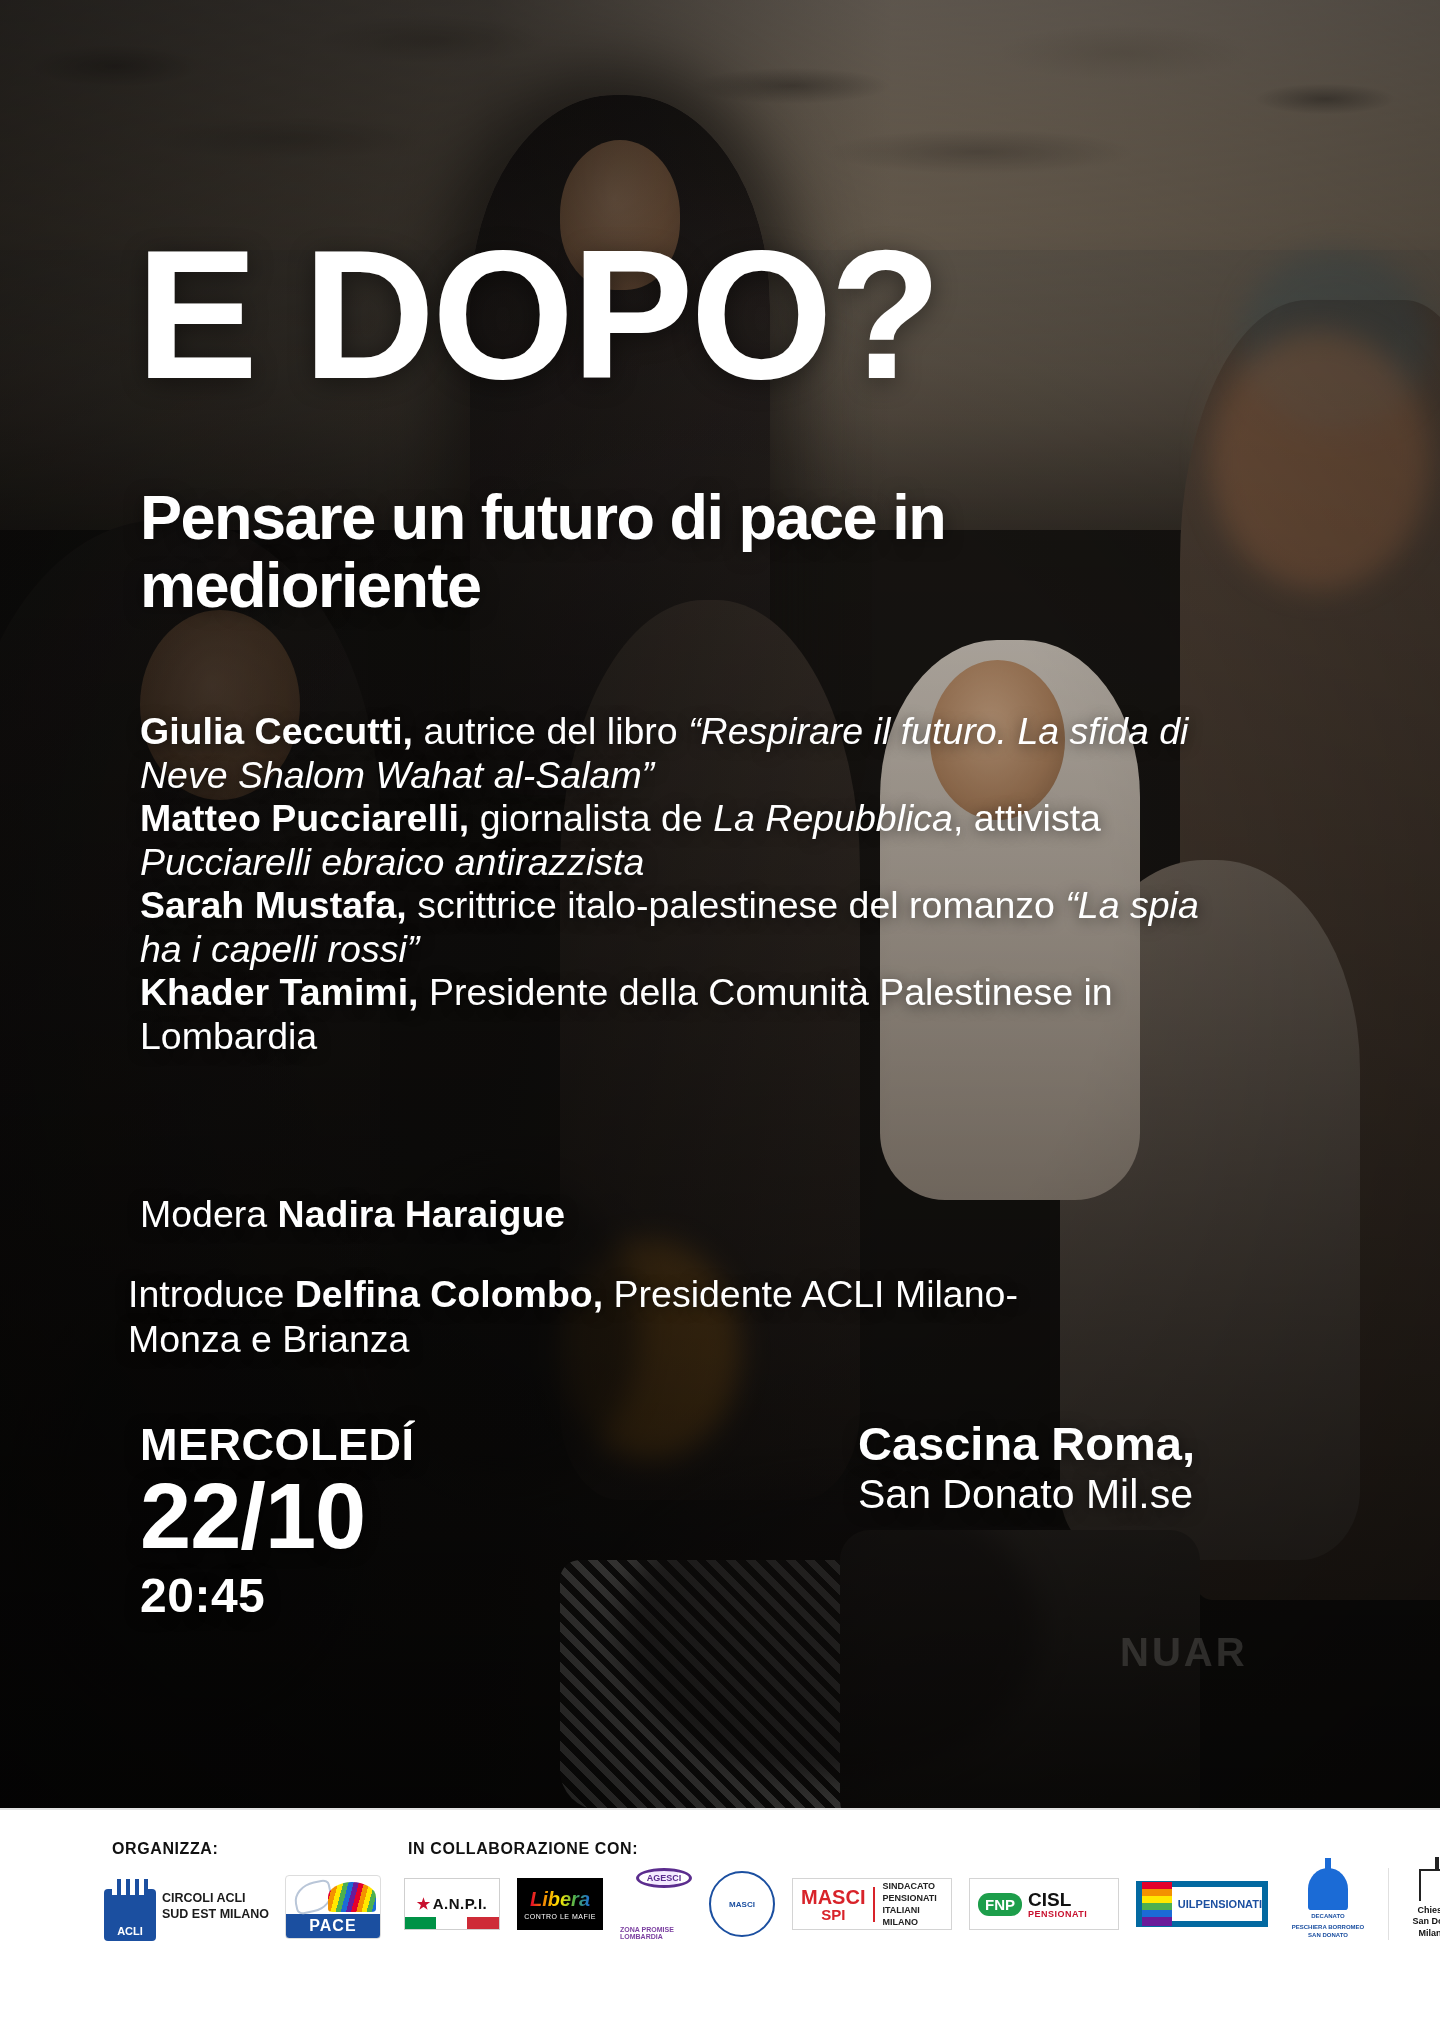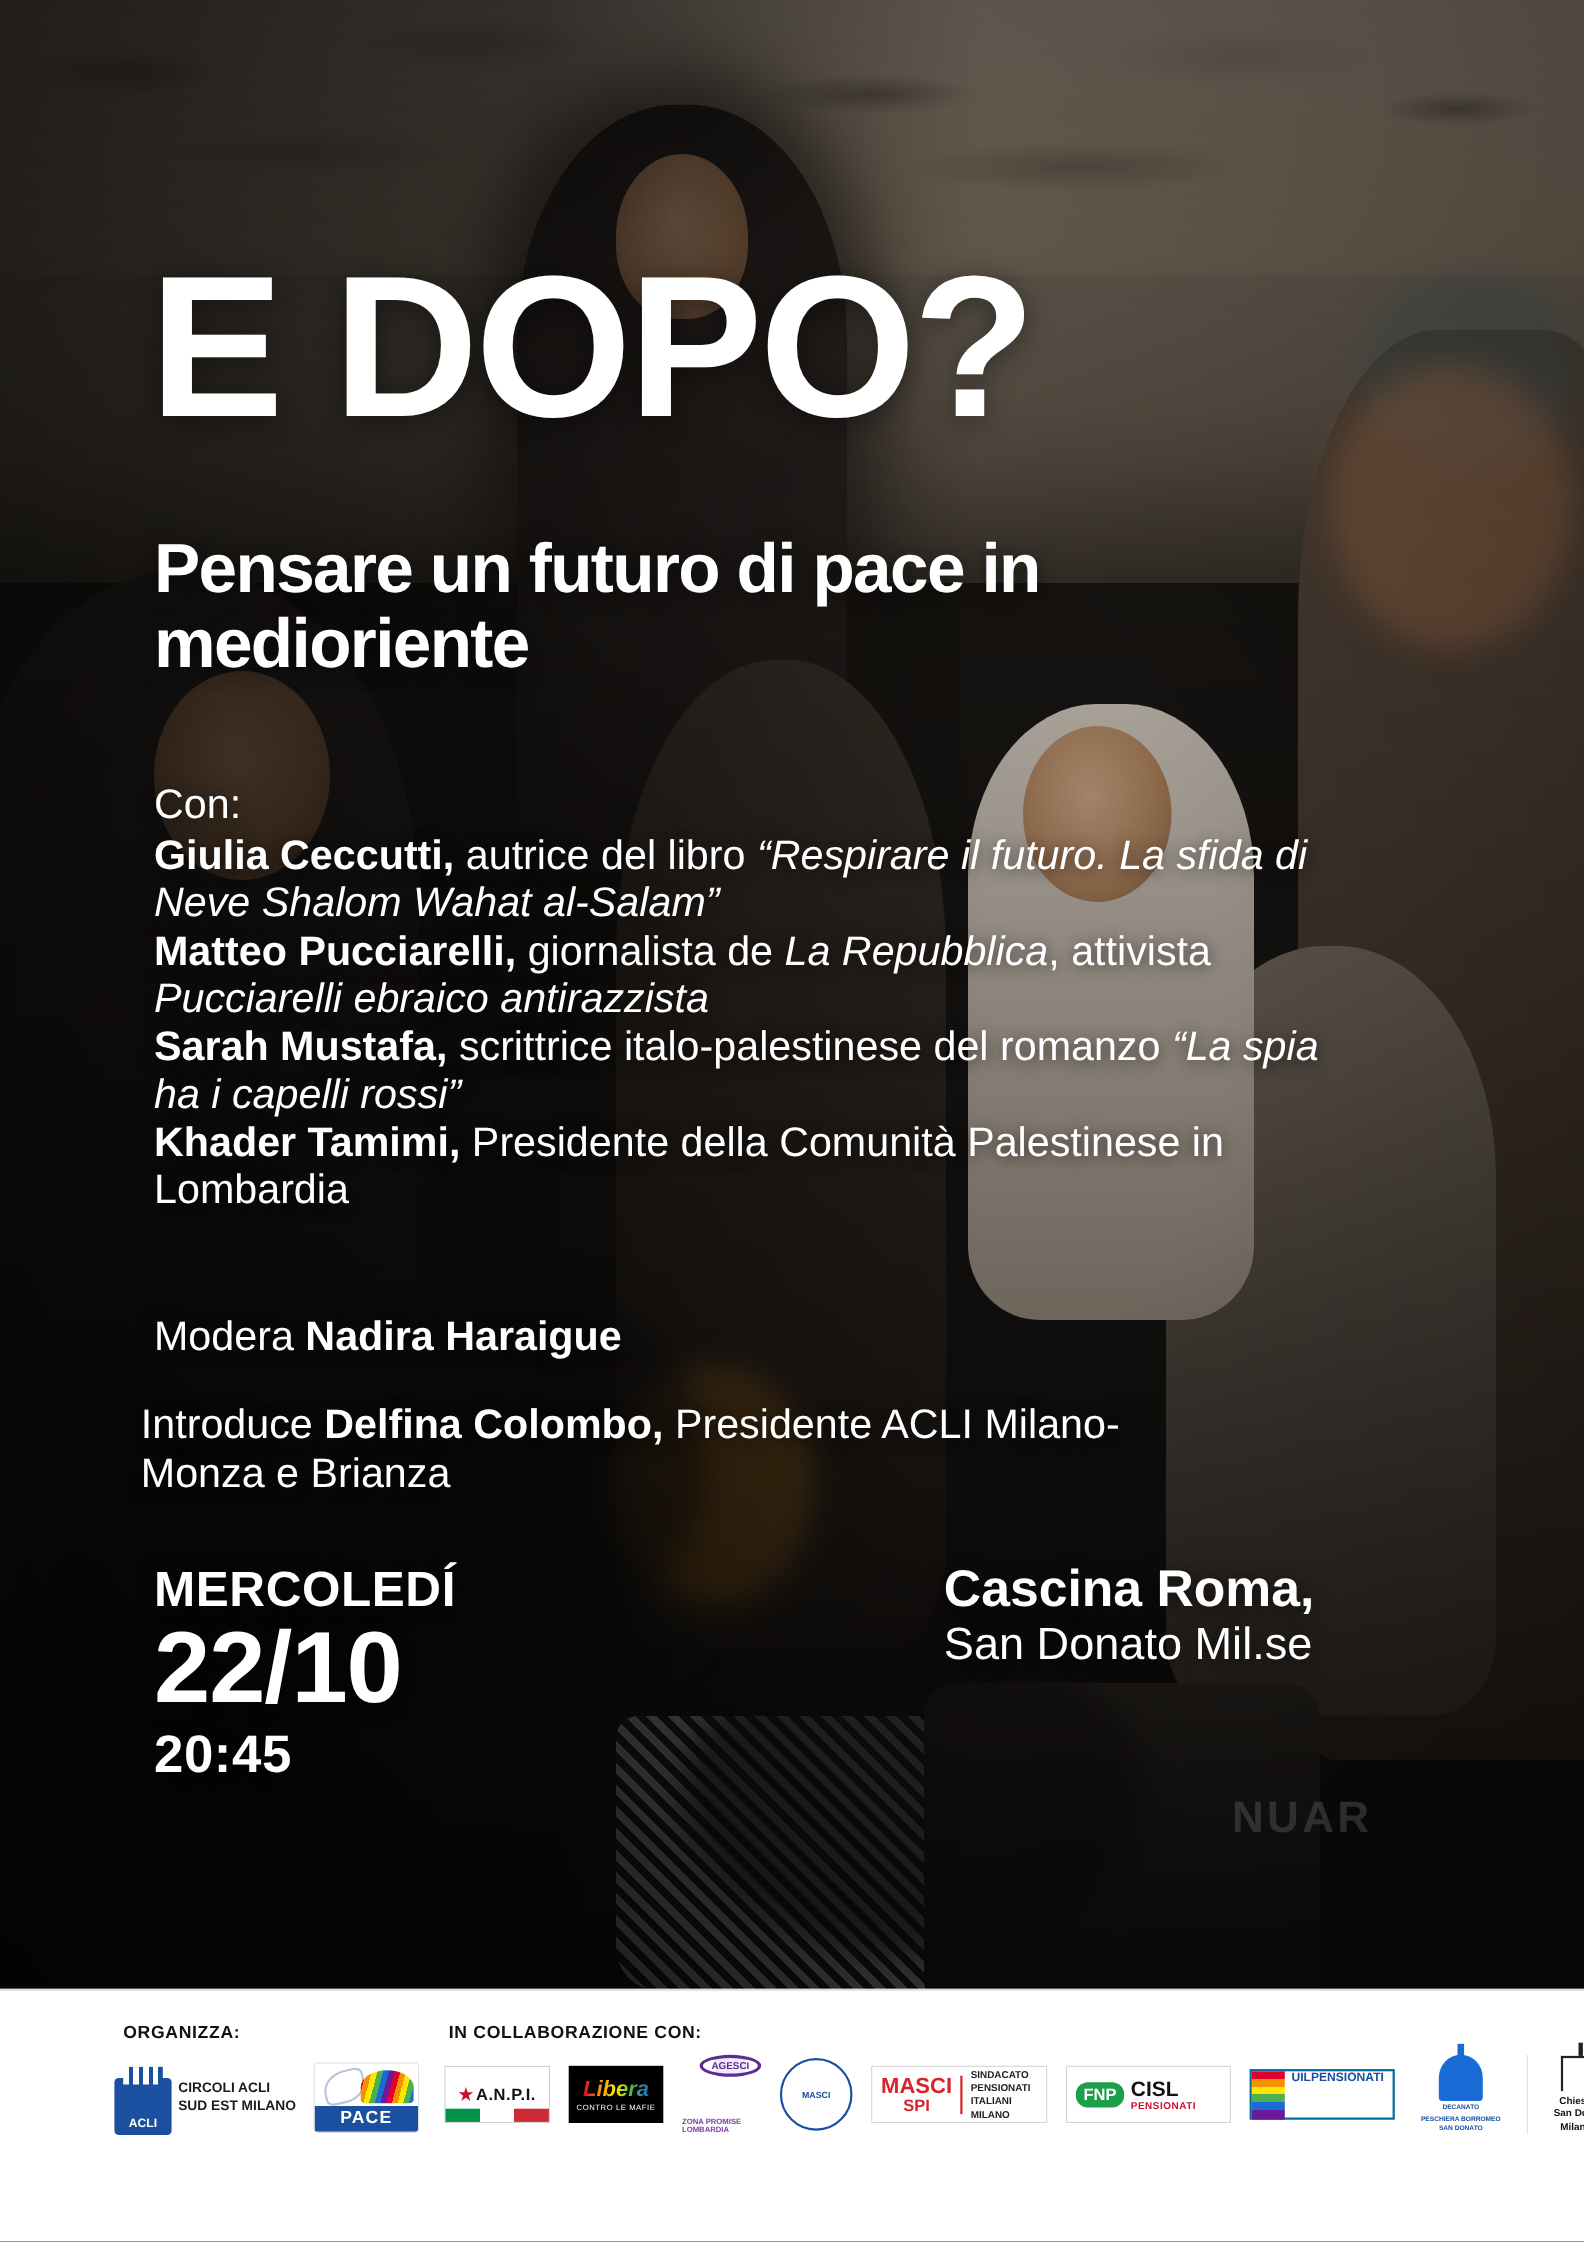--- a/index.html
+++ b/index.html
@@ -391,22 +391,22 @@
     box-sizing: border-box;
   }
   .fnpcisl-logo .fnp {
     background: #1d9e4b; color: #fff; font-weight: bold; font-size: 15px;
     padding: 3px 7px; border-radius: 11px;
   }
   .fnpcisl-logo .cisl { font-size: 19px; font-weight: bold; color: #111; line-height: 1; }
   .fnpcisl-logo .pens { font-size: 9px; color: #c8102e; font-weight: bold; letter-spacing: .5px; }
   .uil-logo {
     width: 132px; height: 46px;
-    background: #ffffff; border: 2px solid #0369a1;
-    display: flex; align-items: flex-start; box-sizing: border-box;
+    background: #ffffff; border: 6px solid #0369a1;
+    display: flex; align-items: center; box-sizing: border-box;
   }
   .uil-logo .flag {
     width: 30px; height: 44px;
     background: repeating-linear-gradient(180deg,#e4002b 0 7px,#f39200 7px 14px,#ffe800 14px 21px,#4caf50 21px 28px,#1b6bd6 28px 35px,#6a1b9a 35px 44px);
   }
   .uil-logo .t { font-size: 11px; font-weight: bold; color: #1b4fa0; padding-left: 6px; }
   .decanato-logo {
     width: 86px; height: 72px;
     display: flex; flex-direction: column; align-items: center; justify-content: center;
   }
@@ -466,21 +466,20 @@
     <div class="vignette"></div>
   </div>
 
   <div class="content">
 
     <div class="headline">E DOPO?</div>
 
     <div class="subhead">Pensare un futuro di pace in medioriente</div>
 
     <div class="speakers">
-      <span class="lead">Con:</span>
 
       <p>
         <b>Giulia Ceccutti,</b><span> autrice del libro </span><i>“Respirare il futuro. La sfida di Neve Shalom Wahat al-Salam”</i>
       </p>
 
       <p>
         <b>Matteo Pucciarelli,</b><span> giornalista de </span><i>La Repubblica</i><span>, attivista </span><i>Pucciarelli ebraico antirazzista</i>
       </p>
 
       <p>

